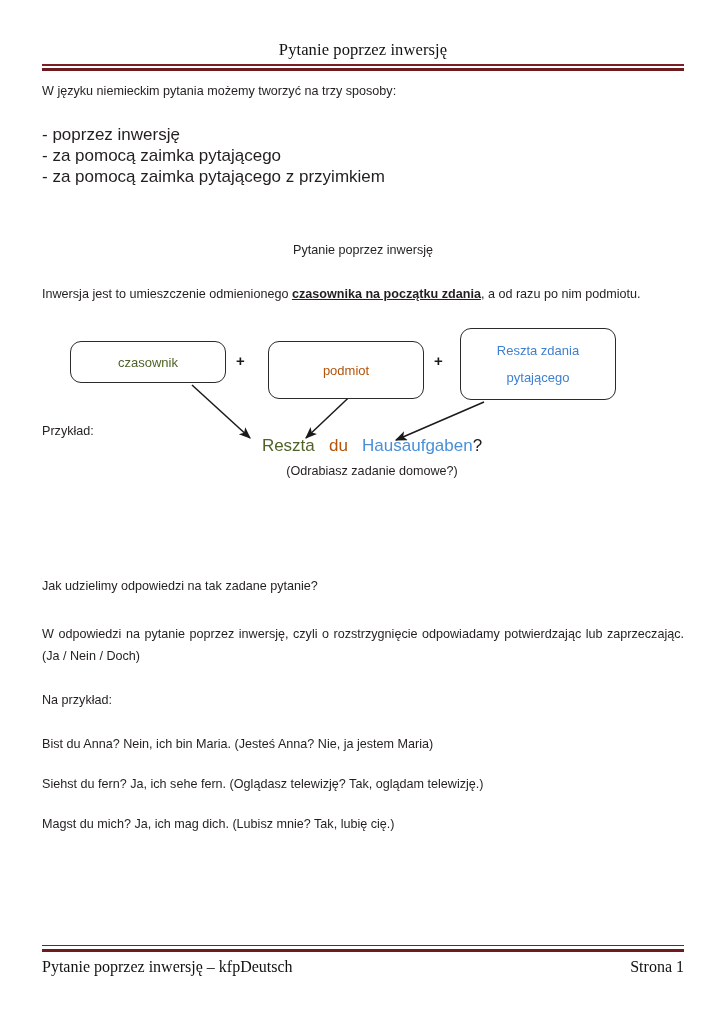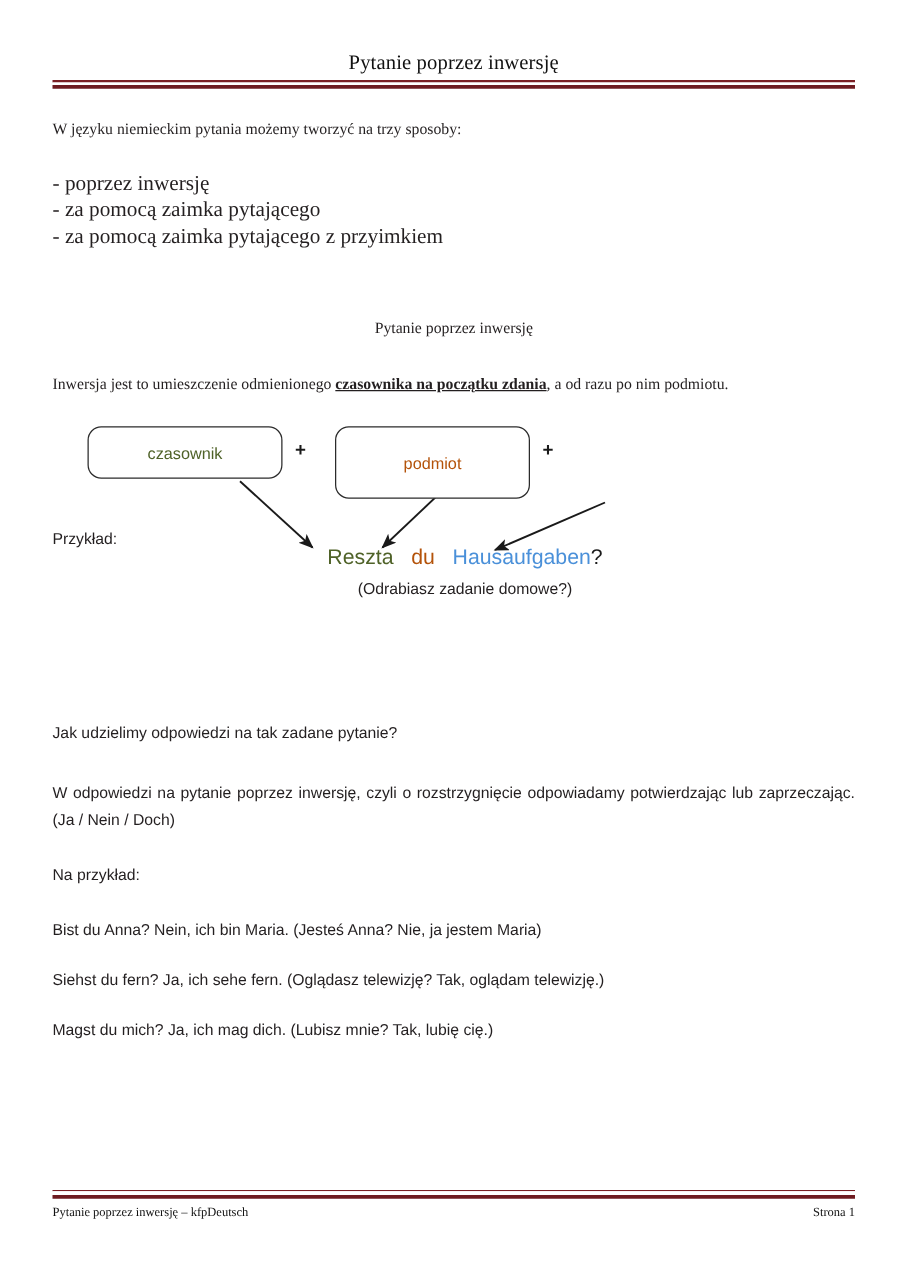--- a/index.html
+++ b/index.html
@@ -50,23 +50,22 @@
   .rule-thick {
     height: 3.4px;
     background: #6e1b20;
     width: 100%;
   }
 
   
   .content {
     position: absolute;
     left: 42px;
-    top: 92px;
-    width: 642px;
-    font-family: Liberation Serif, serif;
+    top: 80px;
+    width: 642px;
   }
   .para {
     font-size: 12.6px;
     line-height: 22px;
     color: #231f20;
     margin: 0;
   }
   .para.justify {
     text-align: justify;
     text-align-last: left;
@@ -183,21 +182,21 @@
     position: absolute;
     left: 42px;
     bottom: 48px;
     width: 642px;
   }
   .footer-row {
     display: flex;
     justify-content: space-between;
     align-items: center;
     font-family: "Liberation Serif", serif;
-    font-size: 10px;
+    font-size: 16px;
     color: #111111;
     padding-top: 6px;
   }
 </style>
 </head>
 <body>
 
 <div class="page">
 
   <div class="header">
@@ -238,20 +237,26 @@
     <div class="dbox" id="box-verb">
       <span>czasownik</span>
     </div>
     <div class="plus" id="plus-1">+</div>
 
     <div class="dbox" id="box-subject">
       <span>podmiot</span>
     </div>
     <div class="plus" id="plus-2">+</div>
 
+    <div class="dbox" id="box-rest">
+      <div>
+        <div>Reszta zdania</div>
+        <div>pytającego</div>
+      </div>
+    </div>
 
     <div class="example-label">Przykład:</div>
 
     <div class="example-line">
       <span class="ex-verb">Reszta</span>&nbsp;&nbsp;
       <span class="ex-subj">du</span>&nbsp;&nbsp;
       <span class="ex-rest">Hausaufgaben</span><span class="ex-mark">?</span>
     </div>
 
     <div class="example-trans">(Odrabiasz zadanie domowe?)</div>

